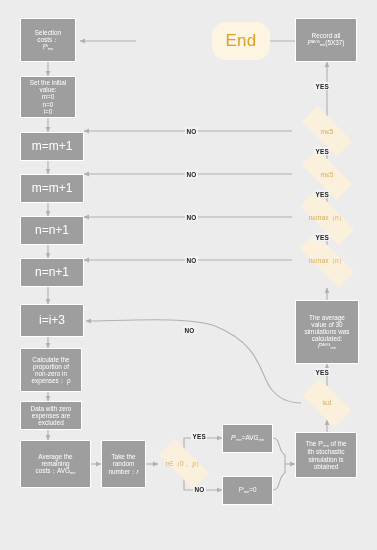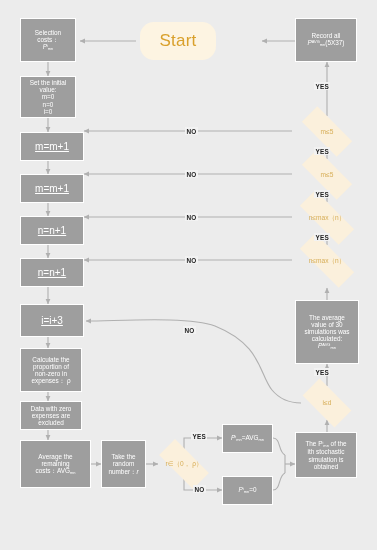--- a/index.html
+++ b/index.html
@@ -31,22 +31,21 @@
     line-height: 1.12;
   }
   .proc {
     background: #9e9e9e;
     color: #ffffff;
     font-size: 6.4px;
     padding: 1px 2px;
     border: 0.5px solid #ffffff;
   }
   .proc .big {
-    font-size: 10px;
-    text-decoration: underline;
+    font-size: 12px;
   }
   .terminal {
     background: #fdf4e2;
     color: #d9a02b;
     border-radius: 14px;
     font-size: 17px;
     letter-spacing: 0.2px;
   }
   .decision {
     color: #d7ae58;
@@ -155,24 +154,24 @@
 
       <path d="M273,438 C281,438 278,452 285,455"></path>
       <path d="M273,490 C281,490 278,476 285,473"></path>
       <path d="M285,455 L285,473"></path>
     </g>
     <g stroke="#b0b0b0" stroke-width="1.1" fill="none" marker-end="url(#ah)">
       <path d="M285,464 L295,464"></path>
     </g>
   </svg>
 
-  <div class="node terminal" style="left:140px; top:22px; width:76px; height:38px;">
-    <span>Start</span>
-  </div>
-
+
+  <div class="node terminal" style="left:212px; top:22px; width:58px; height:38px;">
+    <span>End</span>
+  </div>
 
   <div class="node proc" style="left:20px; top:18px; width:56px; height:44px; flex-direction:column;">
     <div>Selection</div>
     <div>costs：</div>
     <div>
       <i style="font-style:italic">P</i><sup>i</sup><sub>mn</sub>
     </div>
   </div>
 
   <div class="node proc" style="left:20px; top:76px; width:56px; height:42px; flex-direction:column;">

